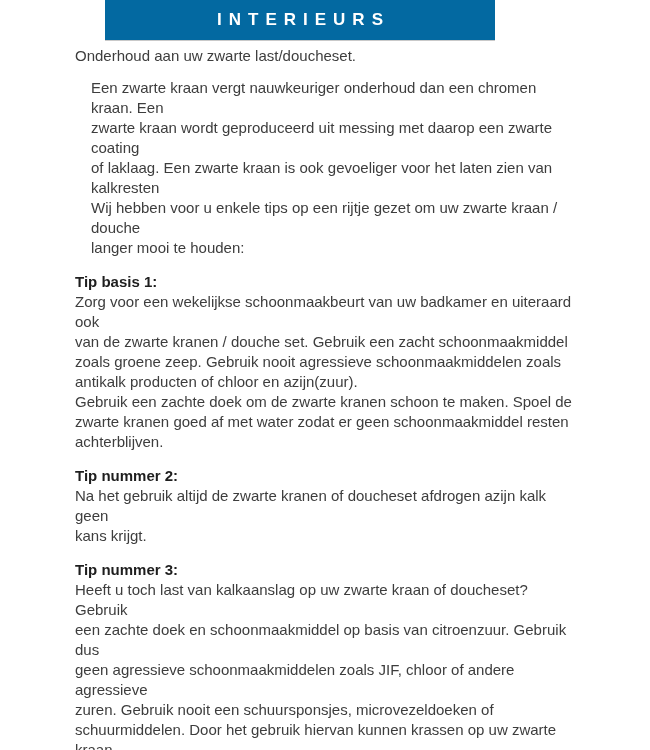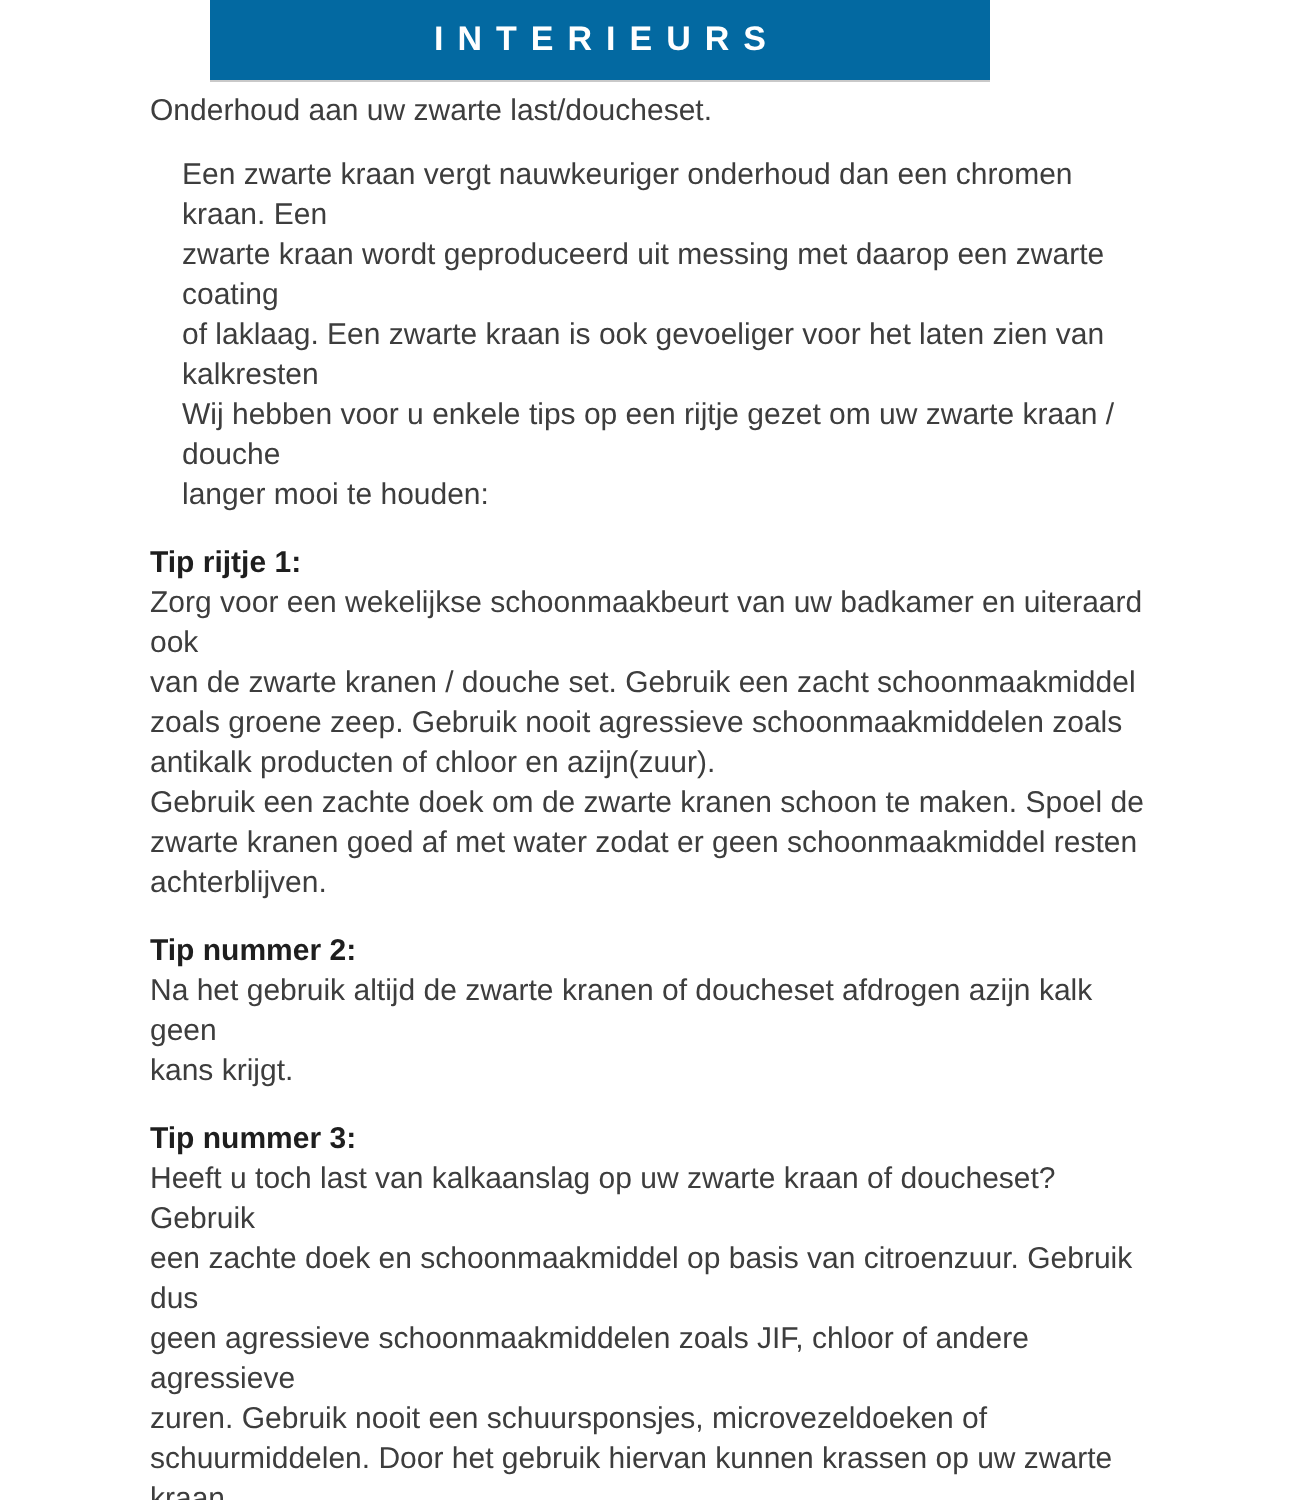--- a/index.html
+++ b/index.html
@@ -83,21 +83,21 @@
     <p class="article-title">Onderhoud aan uw zwarte last/doucheset.</p>
 
     <p class="intro-para">Een zwarte kraan vergt nauwkeuriger onderhoud dan een chromen kraan. Een
 zwarte kraan wordt geproduceerd uit messing met daarop een zwarte coating
 of laklaag. Een zwarte kraan is ook gevoeliger voor het laten zien van
 kalkresten
 Wij hebben voor u enkele tips op een rijtje gezet om uw zwarte kraan / douche
 langer mooi te houden:</p>
 
     <section class="tip-section">
-      <h3 class="tip-heading">Tip rijtje 1:</h3>
+      <h3 class="tip-heading">Tip basis 1:</h3>
       <p class="tip-body">Zorg voor een wekelijkse schoonmaakbeurt van uw badkamer en uiteraard ook
 van de zwarte kranen / douche set. Gebruik een zacht schoonmaakmiddel
 zoals groene zeep. Gebruik nooit agressieve schoonmaakmiddelen zoals
 antikalk producten of chloor en azijn(zuur).
 Gebruik een zachte doek om de zwarte kranen schoon te maken. Spoel de
 zwarte kranen goed af met water zodat er geen schoonmaakmiddel resten
 achterblijven.</p>
     </section>
 
     <section class="tip-section">

